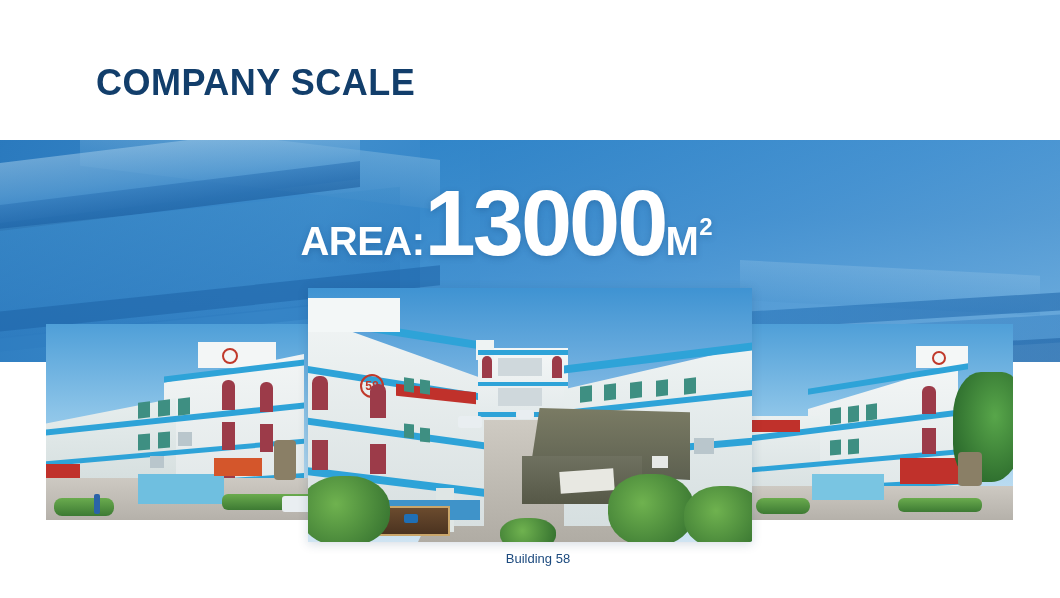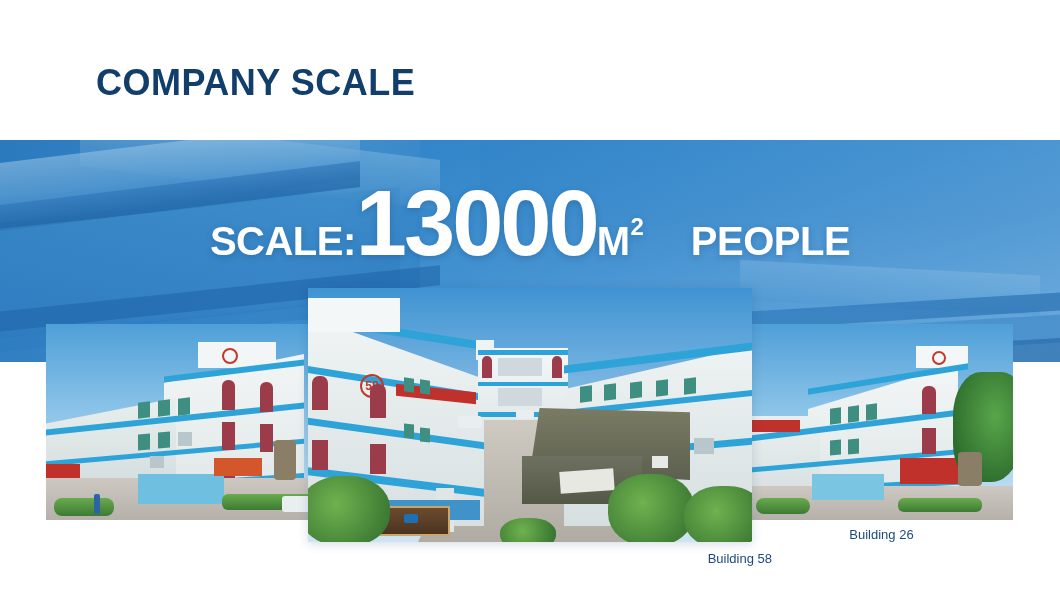--- a/index.html
+++ b/index.html
@@ -107,21 +107,21 @@
   .photo-right  { left: 750px; top: 324px; width: 263px; height: 196px; }
   .photo-center { left: 308px; top: 288px; width: 444px; height: 254px;
                   box-shadow: 0 2px 10px rgba(20,60,100,.18); z-index: 5; }
 
   .caption {
     position: absolute; color: #1c4a7e; font-size: 13px; text-align: center;
     white-space: nowrap;
   }
   .cap-left   { left: 46px;  top: 527px; width: 312px; }
   .cap-right  { left: 750px; top: 527px; width: 263px; }
-  .cap-center { left: 328px; top: 551px; width: 444px; z-index: 6; text-align: right; }
+  .cap-center { left: 316px; top: 551px; width: 444px; z-index: 6; }
 
   
   .sky   { position: absolute; inset: 0;
            background: linear-gradient(180deg,#4f9fd8 0%, #8cc4e8 45%, #cfe6f5 100%); }
   .bld   { position: absolute; background: #eef2f3; }
   .bluebar { position: absolute; background: #2ea3d8; }
   .redwin  { position: absolute; background: #9c3b49; }
   .grnwin  { position: absolute; background: #3e8f82; }
   .greywin { position: absolute; background: #b9c6cc; }
   .hedge { position: absolute; background: linear-gradient(180deg,#6aab4e,#3d7a33); }
@@ -152,27 +152,26 @@
     <div class="b-bandL2"></div>
     <div class="b-roofR"></div>
     <div class="b-bandR1"></div>
     <div class="b-bandR2"></div>
     <div class="b-bandR3"></div>
 
   </div>
 
   <div class="stats">
     <div class="stat">
-      <span class="label">SCALE:</span>
+      <span class="label">AREA:</span>
       <span class="big">13000</span>
       <span class="unit">M</span>
       <span class="sup">2</span>
     </div>
     <div class="stat">
-      <span class="unit">PEOPLE</span>
     </div>
   </div>
 
   <div class="photo photo-left">
     <div class="sky"></div>
 
     <div class="bld" style="left:118px;top:30px;width:140px;height:160px;
          background:linear-gradient(180deg,#f2f5f5,#dfe6e7);
          clip-path:polygon(0 18%,100% 0,100% 100%,0 100%);"></div>
     <div class="bld" style="left:0;top:74px;width:130px;height:116px;
@@ -239,21 +238,20 @@
     <div class="sign-red" style="left:0;top:96px;width:50px;height:12px;"></div>
     <div class="ground" style="left:0;bottom:0;width:263px;height:34px;"></div>
     <div class="sign-red" style="left:150px;bottom:36px;width:66px;height:26px;"></div>
     <div class="bluebar" style="left:62px;bottom:20px;width:72px;height:26px;background:#79c5e2;"></div>
     <div class="hedge" style="left:148px;bottom:8px;width:84px;height:14px;border-radius:6px;"></div>
     <div class="hedge" style="left:6px;bottom:6px;width:54px;height:16px;border-radius:8px;"></div>
     <div class="tree" style="right:-10px;top:48px;width:70px;height:110px;
          background:radial-gradient(ellipse at 60% 40%,#58a64a,#1f5a24);border-radius:40% 30% 45% 35%;"></div>
     <div class="tree" style="left:208px;top:128px;width:24px;height:34px;border-radius:4px;background:#8a7f66;"></div>
   </div>
-  <div class="caption cap-right">Building 26</div>
 
   <div class="photo photo-center">
     <div class="sky" style="background:linear-gradient(180deg,#3f93d2 0%,#7db7e3 40%,#cfe4f2 100%);"></div>
 
     <div class="ground" style="left:110px;top:118px;width:250px;height:136px;
          background:linear-gradient(180deg,#d2cec6,#b0aca4);
          clip-path:polygon(26% 0,74% 0,100% 100%,0 100%);"></div>
 
     <div class="bld" style="left:0;top:28px;width:176px;height:210px;
          background:linear-gradient(180deg,#f0f4f4,#d8e0e1);

